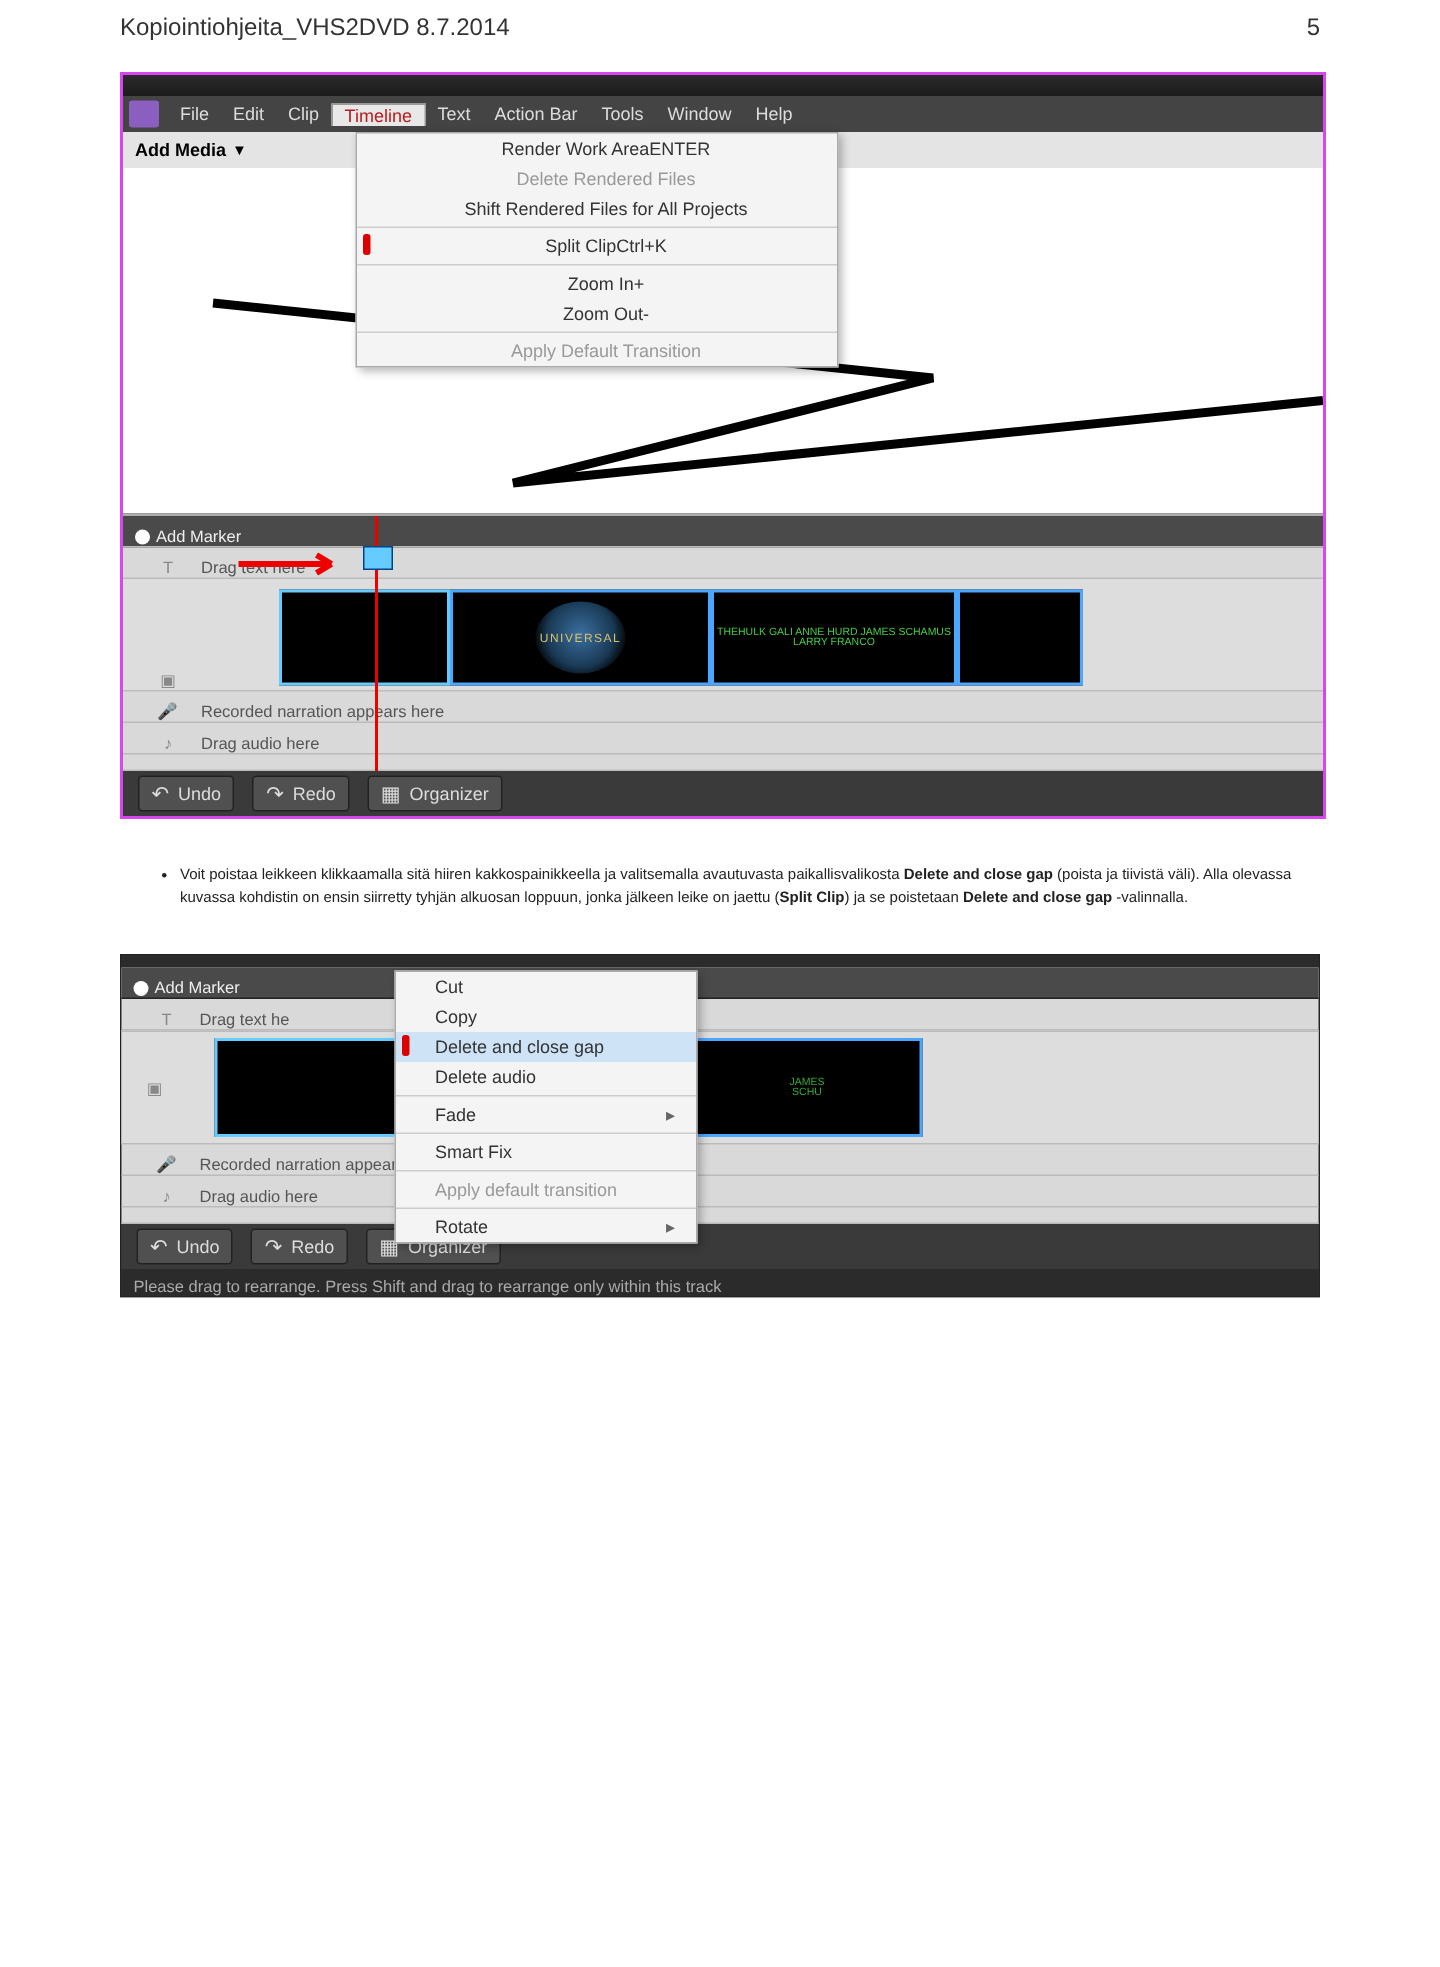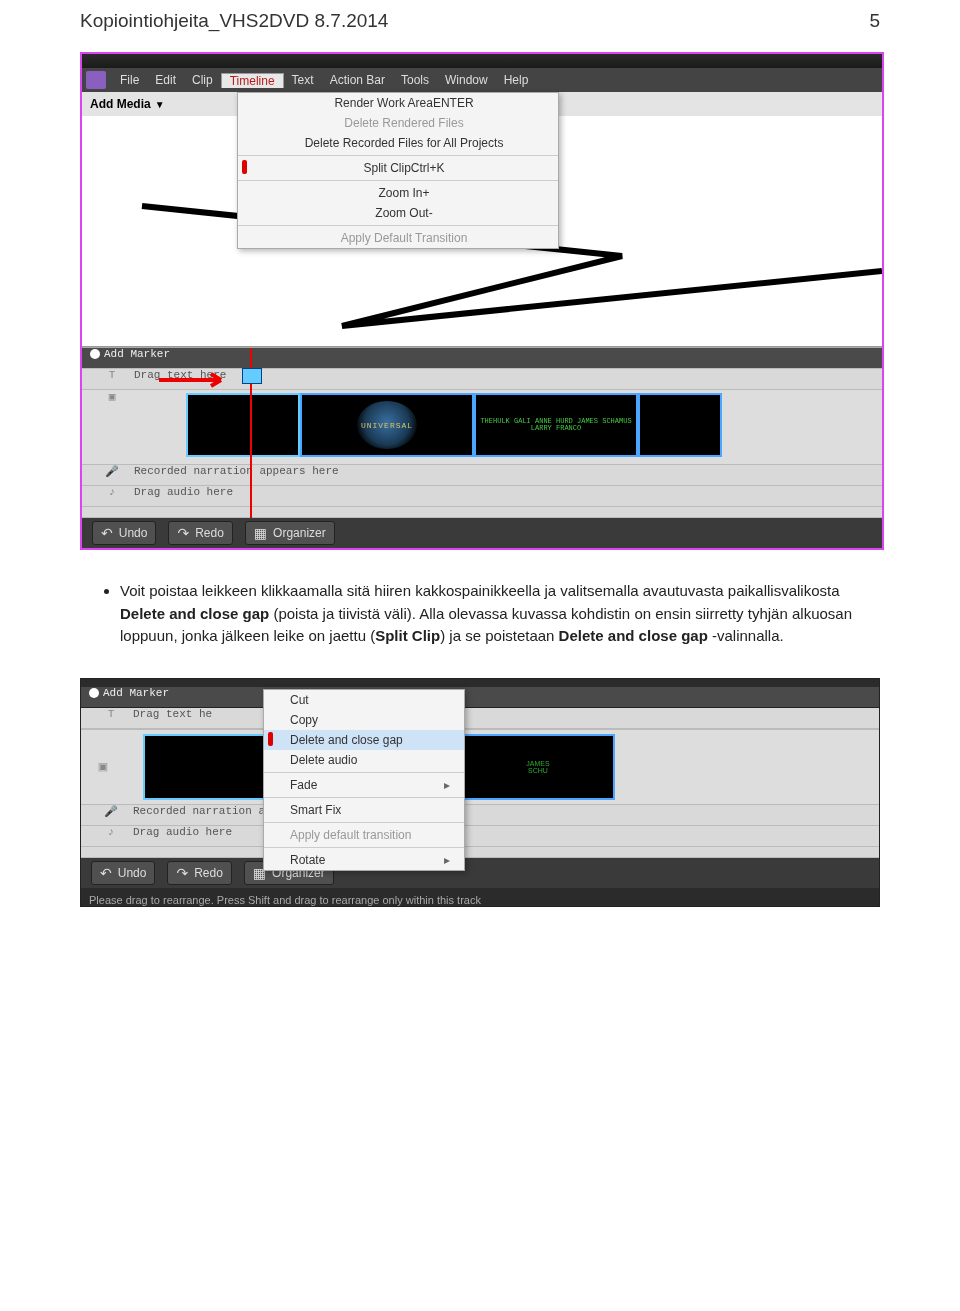--- a/index.html
+++ b/index.html
@@ -8,21 +8,21 @@
     font-family: Arial, sans-serif;
     background: #fff;
     width: 960px;
   }
   .page {
     padding: 0 80px;
   }
   .header-row {
     display: flex;
     justify-content: space-between;
-    font-size: 19px;
+    font-size: 16px;
     color: #333;
     padding: 10px 0 20px;
   }
   
   .app-shot {
     background: #3a3a3a;
     border: 2px solid #d946ef;
     width: 100%;
     position: relative;
   }
@@ -105,26 +105,25 @@
     left:0;right:0;top:0;bottom:0;
   }
   .timeline-area {
     background: #d9d9d9;
     font-size: 11px;
     color: #555;
     border-top: 1px solid #aaa;
   }
   .tl-row {
     display:flex;
-    align-items:flex-start;
+    align-items:flex-end;
     border-bottom:1px solid #bbb;
     height: 20px;
     padding-left: 8px;
     position:relative;
-    font-family:Liberation Mono, monospace;
   }
   .tl-row.dark { background:#4a4a4a; color:#eee; }
   .tl-row.tall { height: 74px; background:#ddd; }
   .marker-btn {
     display:inline-flex;
     align-items:center;
     gap:4px;
   }
   .marker-dot {
     width:10px;height:10px;border-radius:50%;background:#fff;display:inline-block;
@@ -210,21 +209,21 @@
     display:flex;align-items:center;gap:6px;
     background:#505050;
     border:1px solid #222;
     padding:3px 8px;
     border-radius:3px;
   }
   .fbtn .icon { font-size:14px; }
   
   .body-text {
     margin: 30px 80px;
-    font-size: 15px;
+    font-size: 10px;
     line-height: 1.5;
     color: #222;
   }
   .body-text li { margin-bottom:10px; }
   
   .app-shot2 {
     background:#3a3a3a;
     border:1px solid #222;
     position:relative;
   }
@@ -332,21 +331,21 @@
 
     <div class="dropdown-menu">
       <div class="row">
         <span>Render Work Area</span>
         <span>ENTER</span>
       </div>
       <div class="row disabled">
           <span>Delete Rendered Files</span>
         </div>
       <div class="row">
-          <span>Delete Recorded Files for All Projects</span>
+          <span>Shift Rendered Files for All Projects</span>
         </div>
       <div class="sep"></div>
       <div class="row">
         <span class="red-mark"></span>
         <span>Split Clip</span>
         <span>Ctrl+K</span>
       </div>
       <div class="sep"></div>
       <div class="row">
         <span>Zoom In</span>

